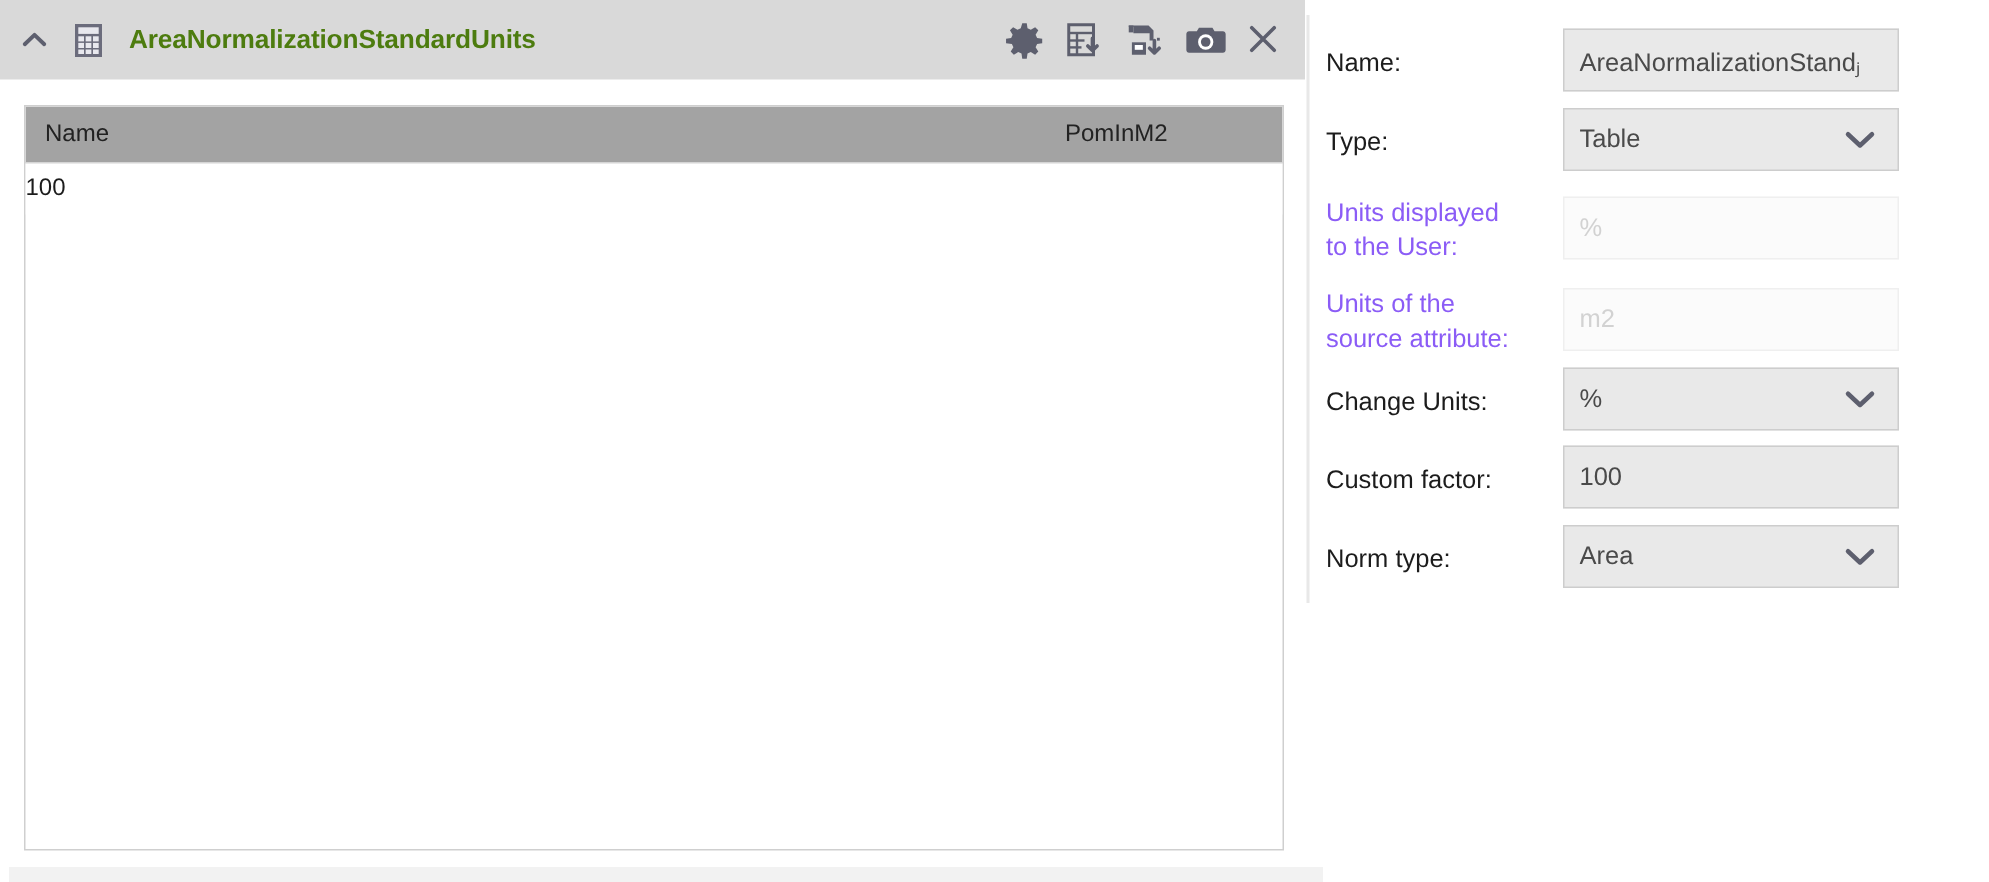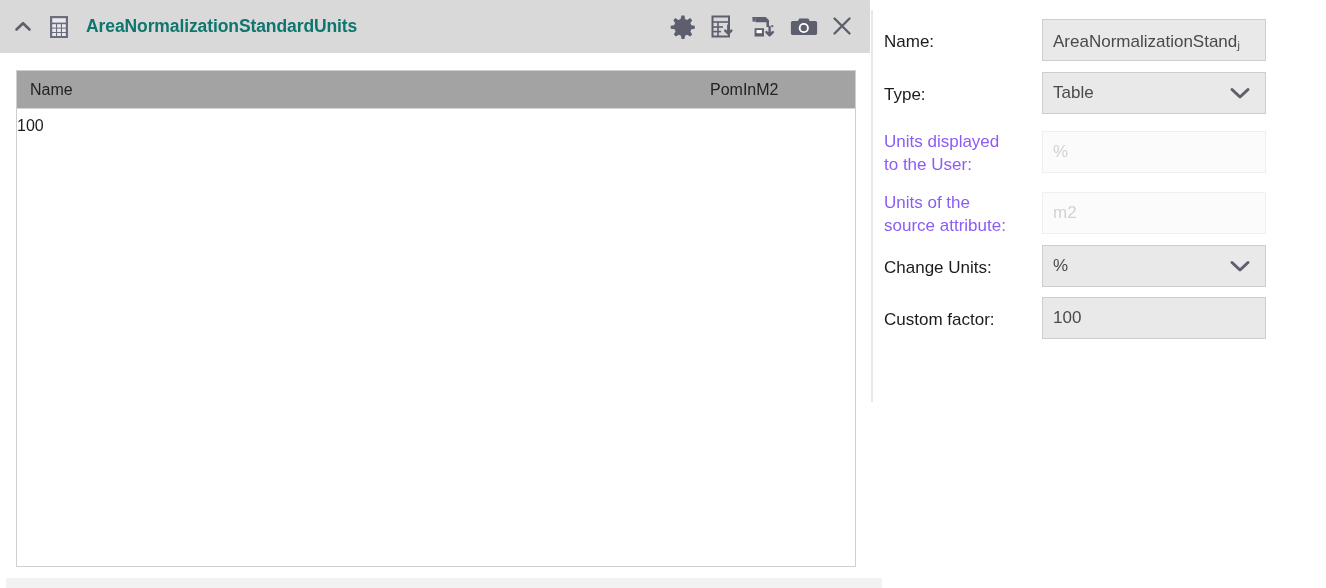--- a/index.html
+++ b/index.html
@@ -52,21 +52,21 @@
 
   #table-type-icon {
     width: 30px;
     height: 53px;
     margin-left: 2px;
   }
 
   #panel-title {
     font-size: 17.5px;
     font-weight: bold;
-    color: #0f766e;
+    color: #4d7c0f;
     margin-left: 12px;
     letter-spacing: -0.1px;
     white-space: nowrap;
   }
 
   #header-tools {
     position: absolute;
     right: 14px;
     top: 0;
     height: 53px;
@@ -352,14 +352,25 @@
     </div>
   </div>
 
   <div class="form-row" id="row-custom-factor">
     <div class="form-label">Custom factor:</div>
     <div class="field">
       <span class="val">100</span>
     </div>
   </div>
 
+  <div class="form-row" id="row-norm-type">
+    <div class="form-label">Norm type:</div>
+    <div class="field select">
+      <span class="val">Area</span>
+      <span class="chev">
+        <svg width="22" height="14" viewBox="0 0 22 14" aria-hidden="true">
+          <path d="M3 3.5 L11 11 L19 3.5" fill="none" stroke="#5d5f6e" stroke-width="3" stroke-linecap="round" stroke-linejoin="round"></path>
+        </svg>
+      </span>
+    </div>
+  </div>
 
 </div>
 
 </body></html>

